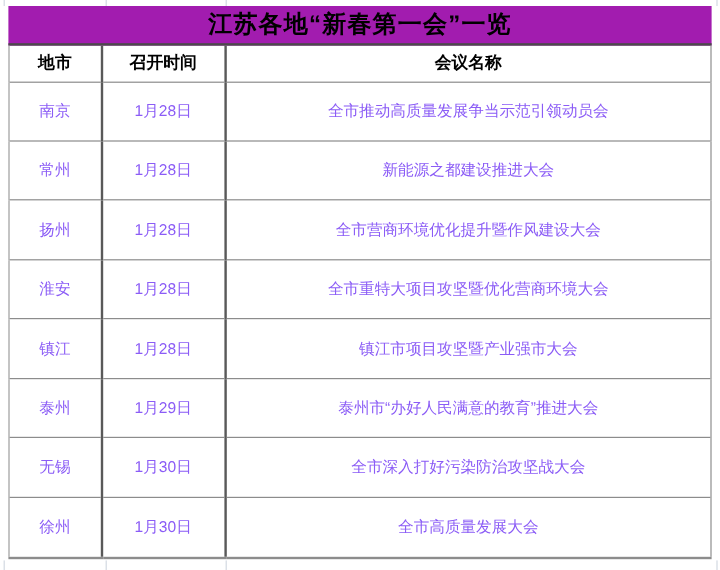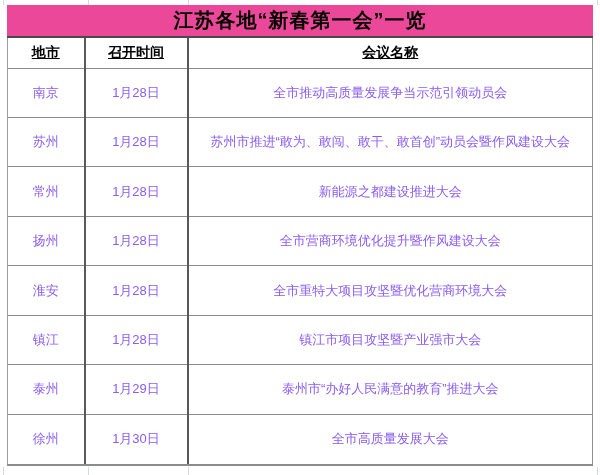--- a/index.html
+++ b/index.html
@@ -19,21 +19,21 @@
     position:absolute;
     left:7px; top:5px;
     width:586px; height:461px;
     display:flex;
     flex-direction:column;
     background:#ffffff;
   }
   .title-bar {
     height:33px;
     flex:0 0 33px;
-    background:#ec4899;
+    background:#a21caf;
     color:#000000;
     font-weight:bold;
     font-size:20px;
     letter-spacing:1px;
     display:flex;
     align-items:center;
     justify-content:center;
     border-bottom:2px solid #4a4a4a;
   }
   table {
@@ -56,21 +56,21 @@
   }
   thead th { border-top:none; }
   th {
     font-size:14px;
     font-weight:bold;
     color:#000000;
   }
   th:first-child, td:first-child { border-left:1px solid #9e9e9e; }
   th:last-child, td:last-child { border-right:1px solid #8f8f8f;margin-left:33px; }
   tbody tr:last-child th, tbody tr:last-child td { border-bottom:2px solid #8c8c8c; }
-  thead tr { height:30px;text-decoration:underline; }
+  thead tr { height:30px; }
   .col-city  { width:77px; }
   .col-date  { width:103px; }
   .col-name  { width:auto; }
 </style>
 </head>
 <body>
 
 <div class="gridline-v" style="left:3px;   top:0; height:5px;"></div>
 <div class="gridline-v" style="left:88px;  top:0; height:5px;"></div>
 <div class="gridline-v" style="left:188px; top:0; height:5px;"></div>
@@ -91,25 +91,20 @@
         <th>会议名称</th>
       </tr>
     </thead>
     <tbody>
         <tr>
           <td>南京</td>
           <td>1月28日</td>
           <td>全市推动高质量发展争当示范引领动员会</td>
         </tr>
         <tr>
-          <td>苏州</td>
-          <td>1月28日</td>
-          <td>苏州市推进“敢为、敢闯、敢干、敢首创”动员会暨作风建设大会</td>
-        </tr>
-        <tr>
           <td>常州</td>
           <td>1月28日</td>
           <td>新能源之都建设推进大会</td>
         </tr>
         <tr>
           <td>扬州</td>
           <td>1月28日</td>
           <td>全市营商环境优化提升暨作风建设大会</td>
         </tr>
         <tr>
@@ -121,20 +116,25 @@
           <td>镇江</td>
           <td>1月28日</td>
           <td>镇江市项目攻坚暨产业强市大会</td>
         </tr>
         <tr>
           <td>泰州</td>
           <td>1月29日</td>
           <td>泰州市“办好人民满意的教育”推进大会</td>
         </tr>
         <tr>
+          <td>无锡</td>
+          <td>1月30日</td>
+          <td>全市深入打好污染防治攻坚战大会</td>
+        </tr>
+        <tr>
           <td>徐州</td>
           <td>1月30日</td>
           <td>全市高质量发展大会</td>
         </tr>
       </tbody>
   </table>
 </div>
 
 <div class="gridline-v" style="left:3px;   top:467px; height:8px;"></div>
 <div class="gridline-v" style="left:88px;  top:467px; height:8px;"></div>

